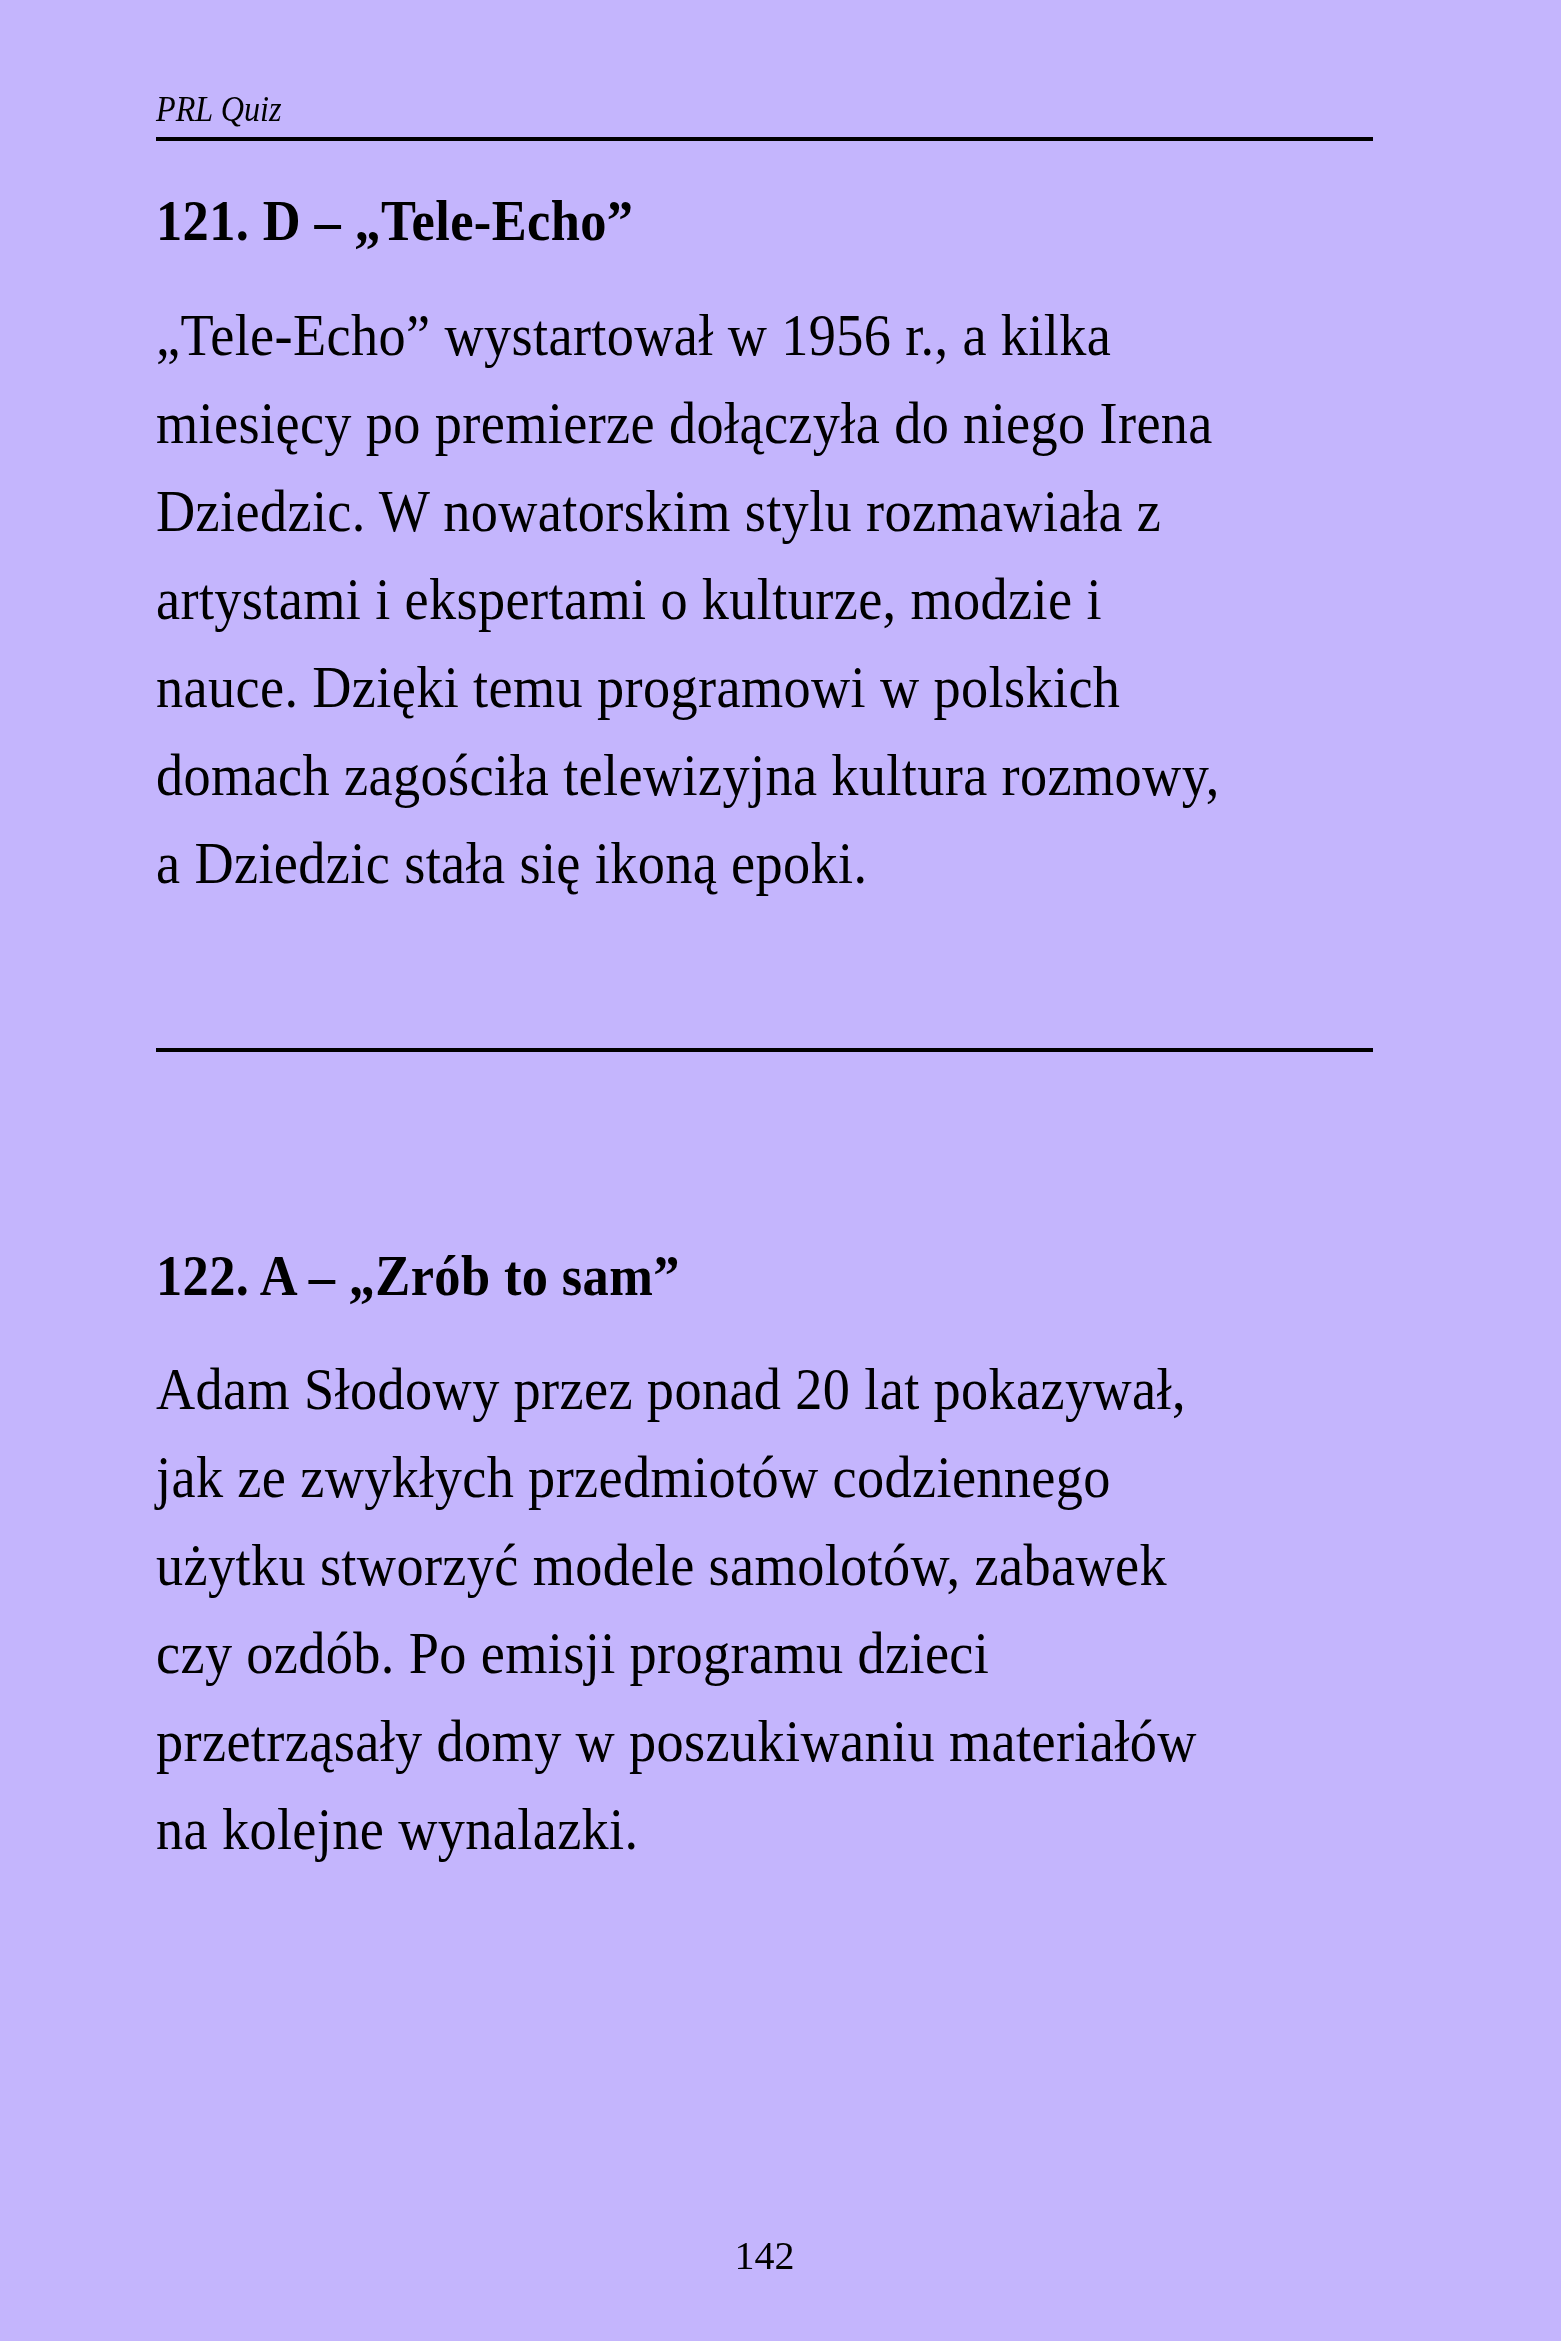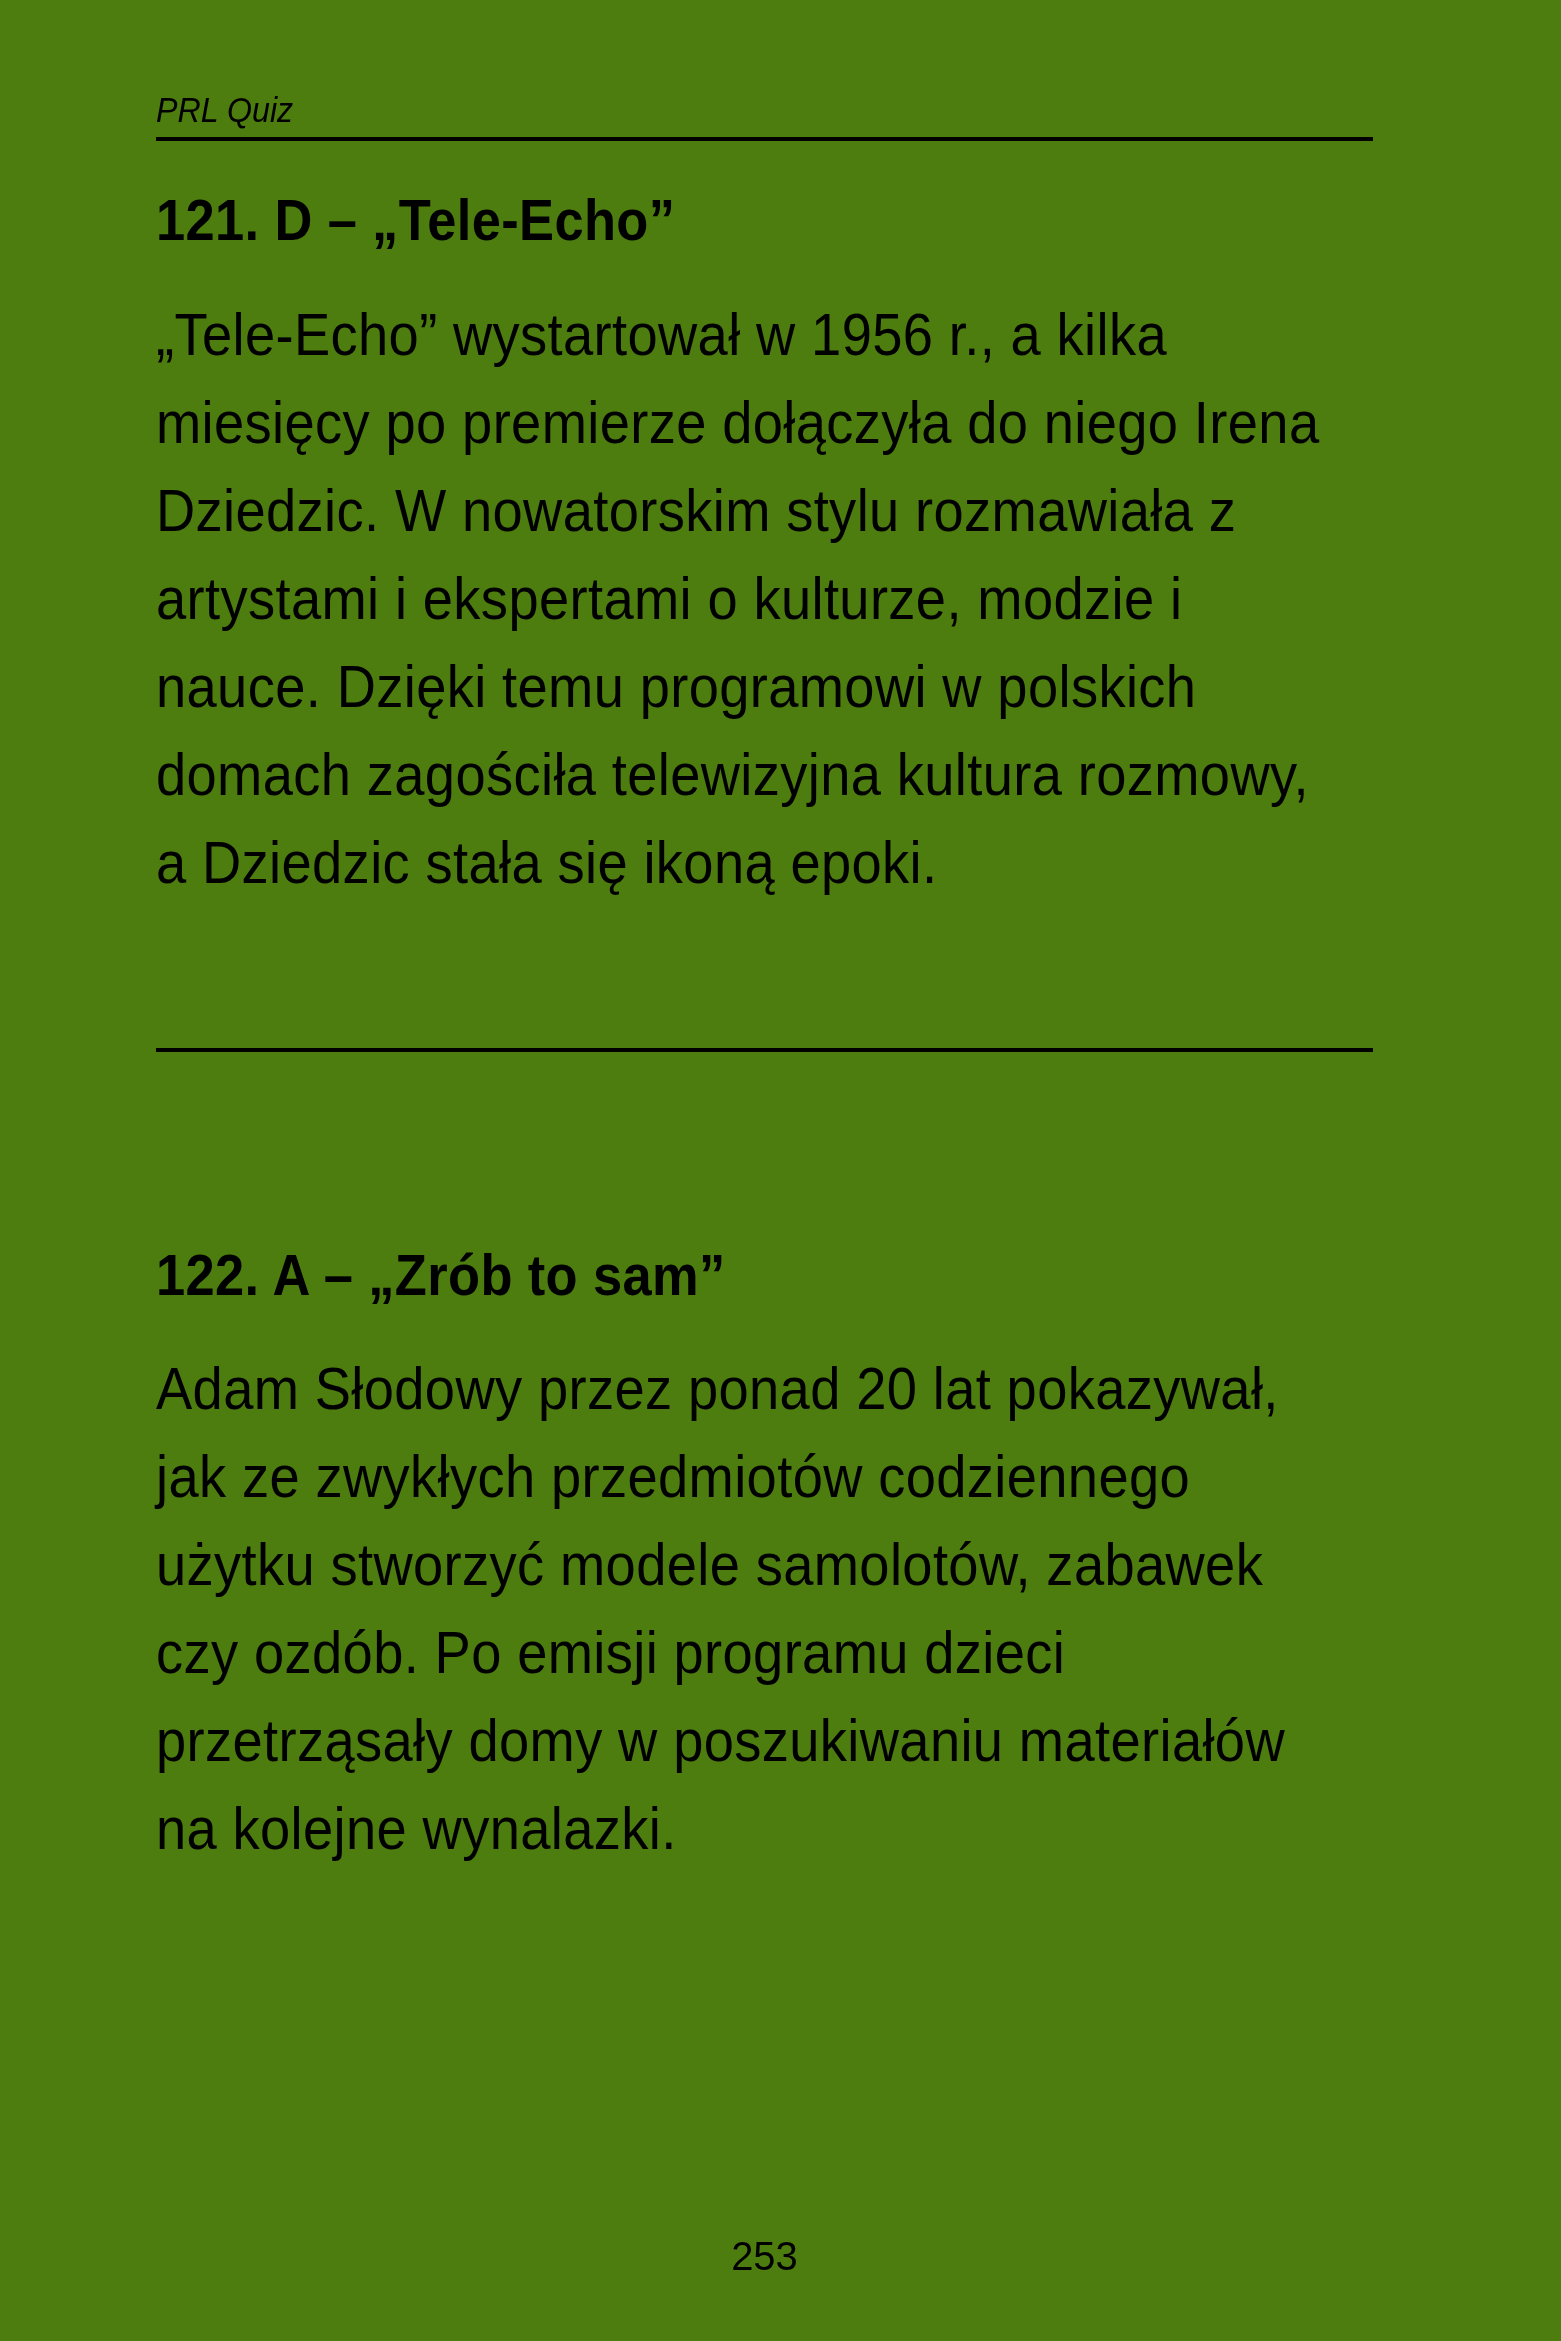--- a/index.html
+++ b/index.html
@@ -4,23 +4,23 @@
 <style>
   html, body {
     margin: 0;
     padding: 0;
     background: #ffffff;
   }
   .page {
     position: relative;
     width: 1561px;
     height: 2342px;
-    background: #4d7c0f;
+    background: #c4b5fd;
     color: #000000;
-    font-family: Liberation Sans, sans-serif;
+    font-family: Liberation Serif, serif;
     overflow: hidden;
   }
   .running-head {
     position: absolute;
     left: 156px;
     top: 92px;
     font-style: italic;
     font-size: 35px;
     line-height: 1;
     white-space: nowrap;
@@ -103,16 +103,16 @@
 
   <div class="para para-122">
     <div class="line">Adam Słodowy przez ponad 20 lat pokazywał,</div>
     <div class="line">jak ze zwykłych przedmiotów codziennego</div>
     <div class="line">użytku stworzyć modele samolotów, zabawek</div>
     <div class="line">czy ozdób. Po emisji programu dzieci</div>
     <div class="line">przetrząsały domy w poszukiwaniu materiałów</div>
     <div class="line">na kolejne wynalazki.</div>
   </div>
 
-  <div class="page-number">253</div>
+  <div class="page-number">142</div>
 
 </div>
 
 
 </body></html>

